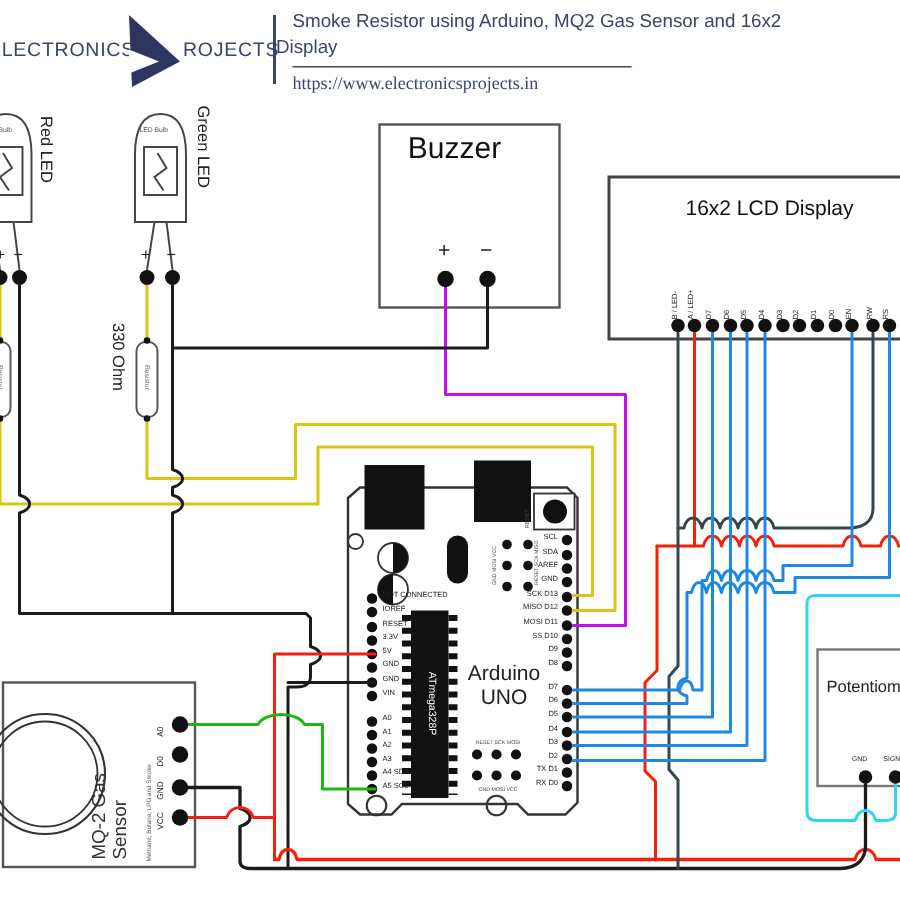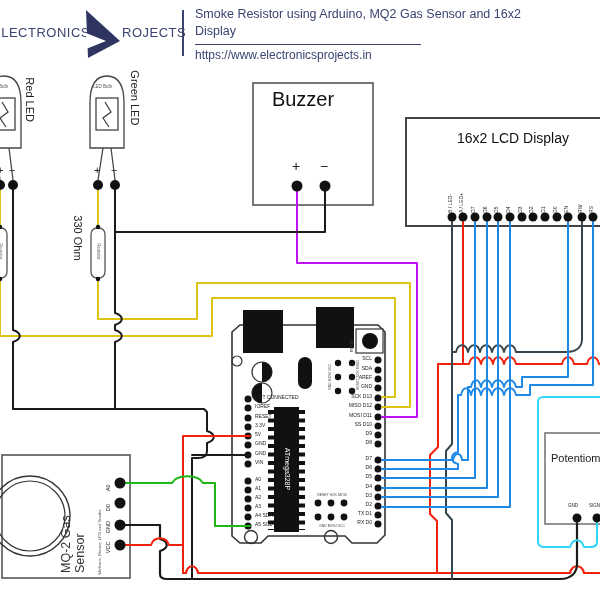--- a/index.html
+++ b/index.html
@@ -213,23 +213,23 @@
 
 <div>
   <div class="lbl navy" style="left:-8px;top:26px;font-size:13px;letter-spacing:.5px;">ELECTRONICS</div>
   <svg width="60" height="60" style="left:80px;top:0;">
     <polygon points="6,10 40,41 8,58" fill="#2e3560"></polygon>
     <polygon points="6,33 26,41 6,49" fill="#ffffff"></polygon>
   </svg>
   <div class="lbl navy" style="left:122px;top:26px;font-size:13px;letter-spacing:.5px;">ROJECTS</div>
   <div style="position:absolute;left:182px;top:10px;width:2px;height:46px;background:#3b4370;"></div>
   <div class="lbl navy" style="left:195px;top:7px;font-size:12.5px;max-width:405px;">Smoke Resistor using Arduino, MQ2 Gas Sensor and 16x2</div>
-  <div class="lbl navy" style="left:195px;top:24px;font-size:12.5px;">Display</div>
+  <div class="lbl navy" style="left:184px;top:24px;font-size:12.5px;">Display</div>
   <div style="position:absolute;left:195px;top:44px;width:226px;border-bottom:1.5px solid #3b4370;"></div>
-  <div class="lbl navy" style="left:195px;top:49px;font-size:12px;">https://www.electronicsprojects.in</div>
+  <div class="lbl navy" style="left:195px;top:49px;font-size:12px;font-family:Liberation Serif, serif;">https://www.electronicsprojects.in</div>
 </div>
 
 <div class="lbl rot90" style="left:-3px;top:104px;width:66px;font-size:11px;">Red LED</div>
 <div class="lbl rot90" style="left:95px;top:104px;width:80px;font-size:11px;">Green LED</div>
 <div class="lbl" style="left:-11px;top:84px;font-size:4.5px;color:#555;">LED Bulb</div>
 <div class="lbl" style="left:93px;top:84px;font-size:4.5px;color:#555;">LED Bulb</div>
 <div class="lbl" style="left:-3px;top:164px;font-size:11px;">+</div>
 <div class="lbl" style="left:9px;top:164px;font-size:11px;">−</div>
 <div class="lbl" style="left:94px;top:164px;font-size:11px;">+</div>
 <div class="lbl" style="left:111px;top:164px;font-size:11px;">−</div>
@@ -250,20 +250,24 @@
 <div class="lbl rotm90" style="left:476px;top:189px;width:42px;font-size:5px;">D5</div>
 <div class="lbl rotm90" style="left:488px;top:189px;width:42px;font-size:5px;">D4</div>
 <div class="lbl rotm90" style="left:500px;top:189px;width:42px;font-size:5px;">D3</div>
 <div class="lbl rotm90" style="left:511px;top:189px;width:42px;font-size:5px;">D2</div>
 <div class="lbl rotm90" style="left:523px;top:189px;width:42px;font-size:5px;">D1</div>
 <div class="lbl rotm90" style="left:535px;top:189px;width:42px;font-size:5px;">D0</div>
 <div class="lbl rotm90" style="left:546px;top:189px;width:42px;font-size:5px;">EN</div>
 <div class="lbl rotm90" style="left:560px;top:189px;width:42px;font-size:5px;">RW</div>
 <div class="lbl rotm90" style="left:571px;top:189px;width:42px;font-size:5px;">RS</div>
 
+<div class="lbl ctr" style="left:300px;top:440px;width:72px;font-size:14px;color:#222;">
+  <div>Arduino</div>
+  <div>UNO</div>
+</div>
 <div class="lbl rot90 ctr" style="left:245px;top:465px;width:84px;font-size:7px;color:#fff;">ATmega328P</div>
 <div class="lbl rotm90" style="left:340px;top:338px;width:24px;font-size:3.8px;color:#444;">RESET</div>
 <div class="lbl rotm90" style="left:315px;top:373px;width:30px;font-size:3.5px;color:#444;">GND MOSI VCC</div>
 <div class="lbl rotm90" style="left:343px;top:373px;width:30px;font-size:3.5px;color:#444;">RESET SCK MISO</div>
 <div class="lbl ctr" style="left:310px;top:493px;width:44px;font-size:3.5px;color:#444;">RESET SCK MOSI</div>
 <div class="lbl ctr" style="left:310px;top:524px;width:44px;font-size:3.5px;color:#444;">GND MOSI VCC</div>
 
 <div class="lbl" style="left:255px;top:395px;width:70px;font-size:5px;">NOT CONNECTED</div>
 <div class="lbl" style="left:255px;top:404px;width:70px;font-size:5px;">IOREF</div>
 <div class="lbl" style="left:255px;top:414px;width:70px;font-size:5px;">RESET</div>

